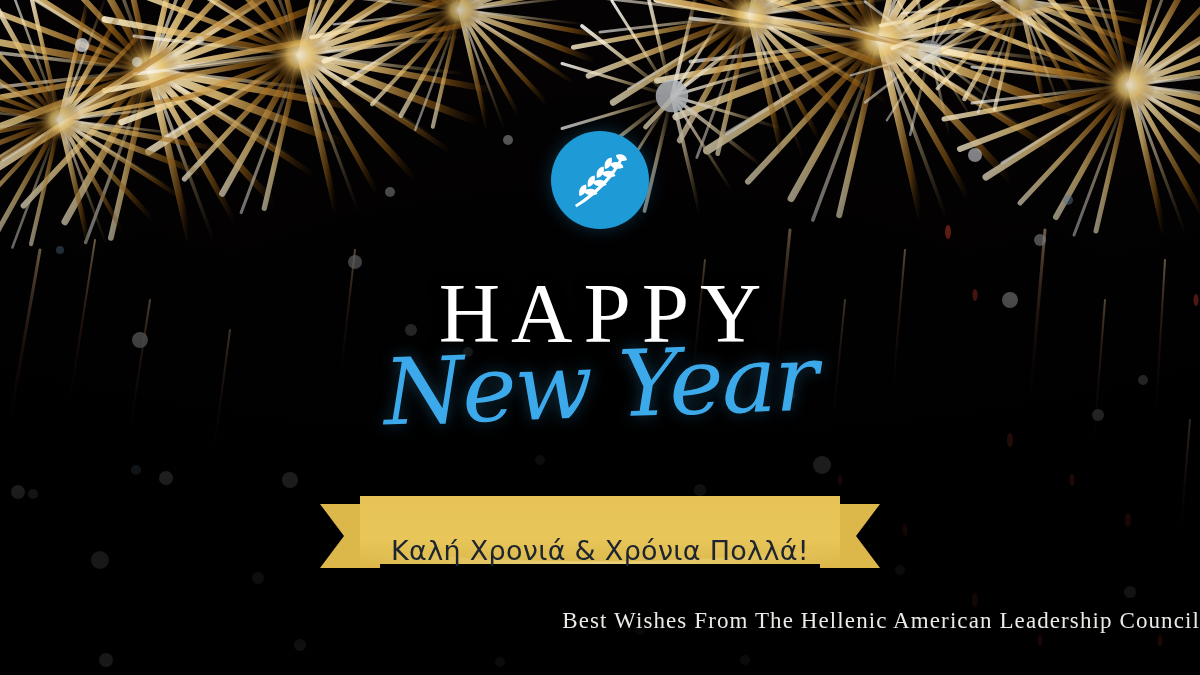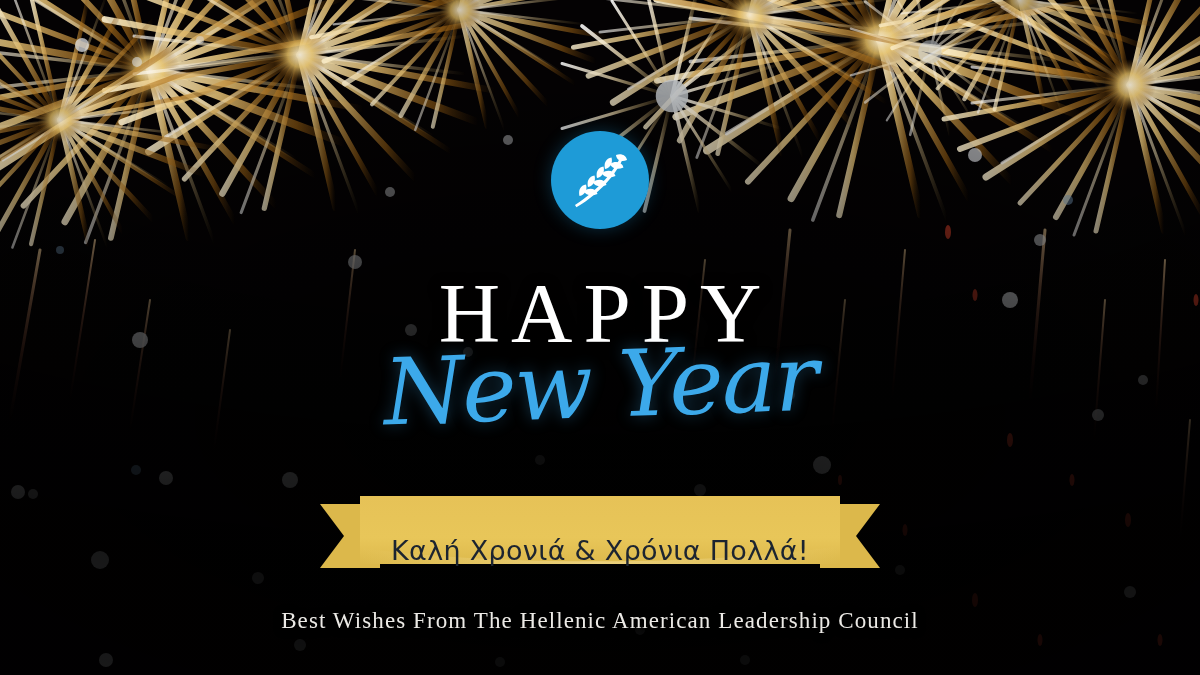--- a/index.html
+++ b/index.html
@@ -84,21 +84,21 @@
     font-size:27px;
     color:#1C2430;
     letter-spacing:.3px;
     padding-bottom:4px;
     white-space:nowrap;
     margin-top:33px;
   }
 
   .footer {
     position:absolute; left:0; right:0; top:608px;
-    text-align:center;
+    text-align:right;
     font-family:"Liberation Serif", serif;
     font-size:23px;
     color:#ECEAE6;
     letter-spacing:1.1px;
     text-shadow:0 1px 9px rgba(0,0,0,.9);
   }
 </style>
 </head>
 <body>
 

